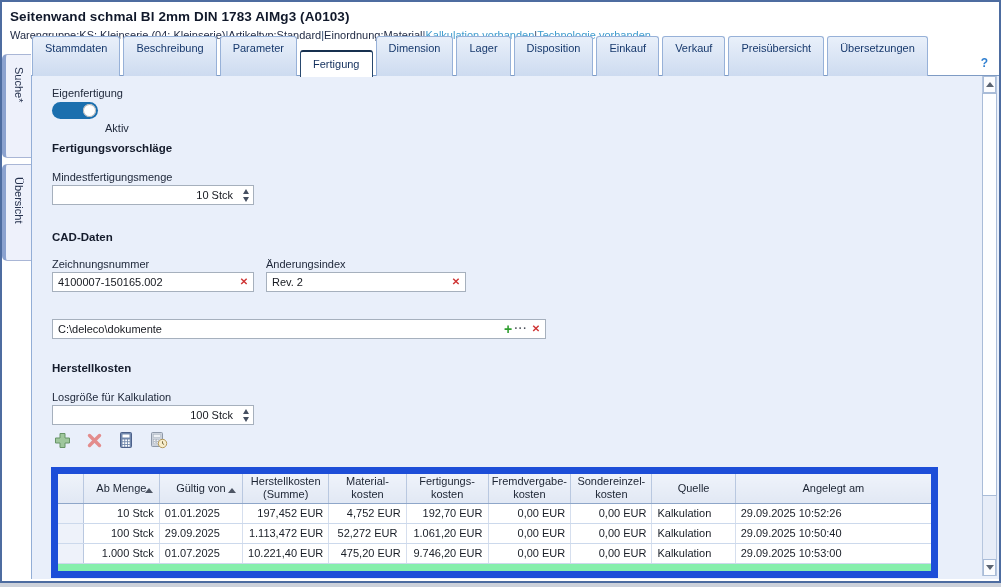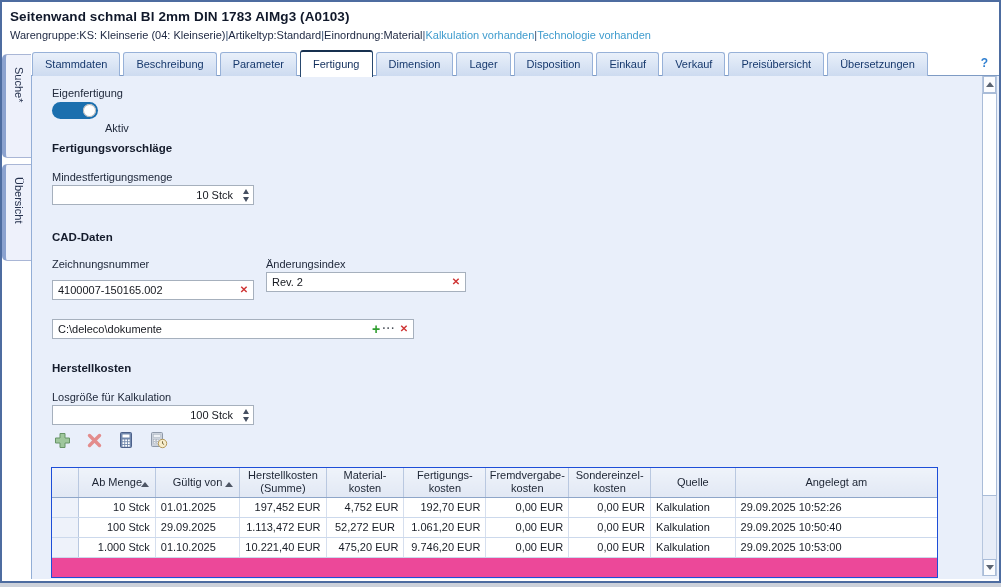--- a/index.html
+++ b/index.html
@@ -22,21 +22,21 @@
   .meta { display:flex; gap:0; margin:5px 0 0 8px; color:#1c2640; white-space:nowrap; }
   .meta-label, .meta-value { color:#1c2640; }
   .meta-sep { color:#31496e; }
   .meta-link { color:var(--link,#3f9cce); cursor:pointer; }
   
   .tabstrip {
     position:absolute; left:30px; top:47px; right:30px; height:27px;
     display:flex; align-items:flex-end; gap:3px; z-index:3;
   }
   .tab {
-    height:24px; padding:5px 12px 4px; color:#17396d;
+    height:40px; padding:5px 12px 4px; color:#17396d;
     background:linear-gradient(#e9f0fa,#cddbf0);
     border:1px solid #97b1d8; border-bottom:none;
     border-radius:3px 3px 0 0; cursor:pointer; white-space:nowrap;
   }
   .tab.active {
     height:27px; padding-top:6px; background:#fff; color:#122f5c;
     border:1px solid #29496f; border-top:2px solid #17304f; border-bottom:none;
     margin-bottom:-1px; z-index:4; position:relative;
   }
   .help { position:absolute; right:11px; top:54px; color:#2f7fd0; font-weight:bold; font-size:12px; z-index:5; cursor:pointer; }
@@ -72,21 +72,21 @@
   .fbtn.add   { right:32px; color:#2e9e2e; font-weight:bold; font-size:14px; width:10px; }
   .fbtn.browse{ right:17px; color:#4a4f58; font-weight:bold; font-size:10px; letter-spacing:1px; width:14px; }
   
   .toggle { position:absolute; width:46px; height:17px; border-radius:9px; background:var(--accent,#1b6fae); cursor:pointer; }
   .toggle .knob { position:absolute; right:2px; top:2px; width:13px; height:13px; border-radius:50%; background:#fff; box-shadow:inset 0 0 0 1px #b5b5b5; }
   
   .toolbar { position:absolute; display:flex; gap:12px; align-items:center; }
   .tbtn { width:20px; height:20px; display:flex; align-items:center; justify-content:center; cursor:pointer; }
   
   .tablewrap {
-    position:absolute; background:#ec4899; border:1px solid #1d4ed8; overflow:hidden;
+    position:absolute; background:#86efac; border:7px solid #1d4ed8; overflow:hidden;
   }
   table { border-collapse:collapse; table-layout:fixed; }
   th {
     height:29px; font-weight:normal; font-size:11px; color:#1c2433;
     background:linear-gradient(#eff3fa,#e1e8f4);
     border-right:1px solid #b9c8e0; border-bottom:1px solid #8ea6c9;
     white-space:pre-line; line-height:13px; text-align:center; padding:1px 2px;
     position:relative; cursor:pointer;
   }
   th:last-child { border-right:none; }
@@ -171,31 +171,31 @@
     <div class="field spin" style="left:20px; top:109px; width:202px;">
       <input readonly="" value="10 Stck" style="">
       <div class="spinner">
         <div class="spin-up"></div>
         <div class="spin-down"></div>
       </div>
     </div>
 
     <div class="heading" style="left:20px; top:155px;">CAD-Daten</div>
     <div class="lbl" style="left:20px; top:182px;">Zeichnungsnummer</div>
-    <div class="field clearable" style="left:20px; top:204px; width:202px;">
+    <div class="field clearable" style="left:20px; top:196px; width:202px;">
       <input readonly="" value="4100007-150165.002" style="">
       <div class="fbtn clear">✕</div>
     </div>
     <div class="lbl" style="left:234px; top:182px;">Änderungsindex</div>
     <div class="field clearable" style="left:234px; top:196px; width:200px;">
       <input readonly="" value="Rev. 2" style="">
       <div class="fbtn clear">✕</div>
     </div>
     <div class="lbl" style="left:20px; top:242px;">Verzeichnis CAD</div>
-    <div class="field pathfield" style="left:20px; top:243px; width:362px;">
+    <div class="field pathfield" style="left:20px; top:243px; width:494px;">
       <input readonly="" value="C:\deleco\dokumente" style="">
       <div class="fbtn add">+</div>
       <div class="fbtn browse">···</div>
       <div class="fbtn clear">✕</div>
     </div>
 
     <div class="heading" style="left:20px; top:286px;">Herstellkosten</div>
     <div class="lbl" style="left:20px; top:315px;">Losgröße für Kalkulation</div>
     <div class="field spin" style="left:20px; top:329px; width:202px;">
       <input readonly="" value="100 Stck" style="">
@@ -303,21 +303,21 @@
               <td style="text-align: center;">52,272 EUR</td>
               <td style="text-align: right; margin-left: 48px;">1.061,20 EUR</td>
               <td style="text-align: right;">0,00 EUR</td>
               <td style="text-align: right;">0,00 EUR</td>
               <td style="text-align: left;">Kalkulation</td>
               <td style="text-align: left;">29.09.2025 10:50:40</td>
             </tr>
             <tr>
               <td class="sel"></td>
               <td style="text-align: right;">1.000 Stck</td>
-              <td style="text-align: left;">01.10.2025</td>
+              <td style="text-align: left;">01.07.2025</td>
               <td style="text-align: right;">10.221,40 EUR</td>
               <td style="text-align: right;">475,20 EUR</td>
               <td style="text-align: right;">9.746,20 EUR</td>
               <td style="text-align: right;">0,00 EUR</td>
               <td style="text-align: right;">0,00 EUR</td>
               <td style="text-align: left;">Kalkulation</td>
               <td style="text-align: left;">29.09.2025 10:53:00</td>
             </tr>
           </tbody>
       </table>

